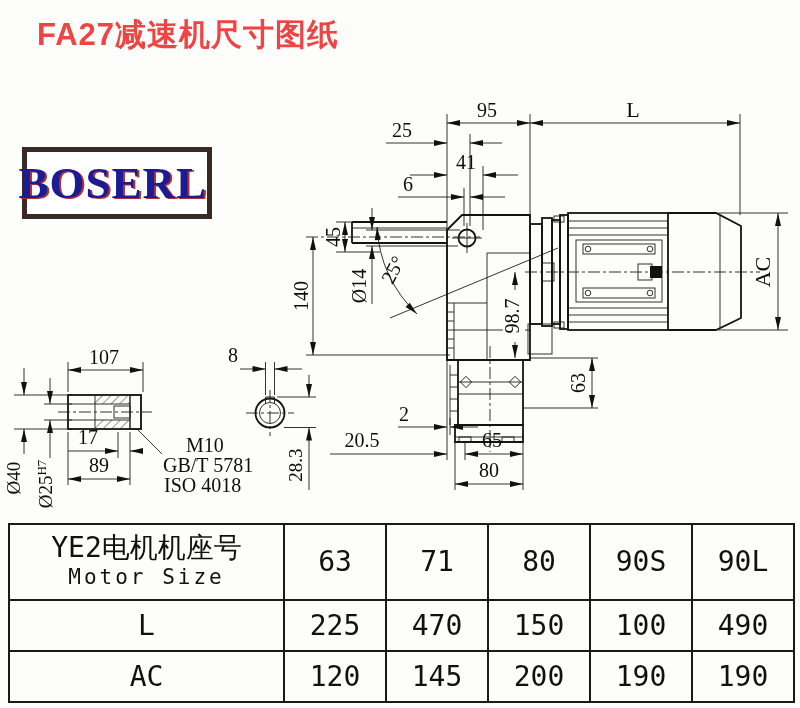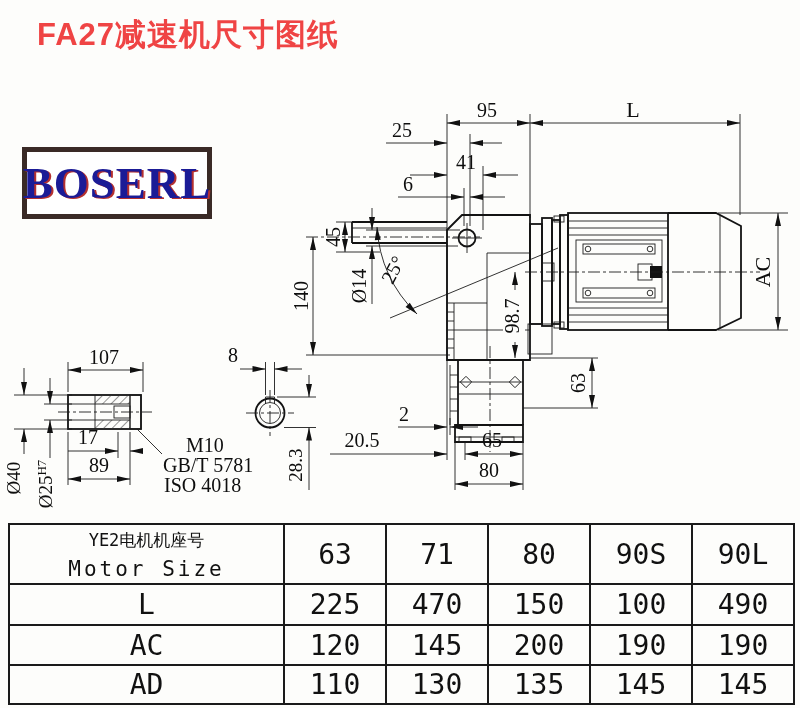--- a/index.html
+++ b/index.html
@@ -1,37 +1,37 @@
 <!DOCTYPE html>
 <html><head>
 <meta charset="utf-8">
 <style>
   html,body{margin:0;padding:0;}
   body{width:800px;height:708px;position:relative;background:#fdfdfb;overflow:hidden;
        font-family:"Liberation Sans",sans-serif;color:#111;}
   .title{position:absolute;left:37px;top:14px;font-size:31px;font-weight:bold;
          letter-spacing:1px;color:#ef4444;}
   .logo{position:absolute;left:22px;top:147px;width:180px;height:62px;
-        border:5px solid #3a2a26;background:#fff;display:flex;align-items:center;justify-content:center;}
+        border:5px solid #3a2a26;background:#fff;display:flex;align-items:center;justify-content:flex-end;}
   .logo-text{font-family:"Liberation Serif",serif;font-weight:bold;font-size:45px;
              color:#1b1b96;letter-spacing:1px;text-shadow:2px 1px 0 #b43030;line-height:1;}
   svg{position:absolute;left:0;top:90px;}
   svg text{font-family:"Liberation Serif",serif;fill:#0e0e0e;}
   .dim{font-size:20px;}
   .dimL{font-size:22px;}
   .small{font-size:19px;}
   .ol{stroke:#131313;stroke-width:1.8;fill:none;}
   .tl{stroke:#1c1c1c;stroke-width:0.9;fill:none;}
   .cl{stroke:#1c1c1c;stroke-width:0.9;fill:none;stroke-dasharray:12 3 3 3;}
   .tbl{position:absolute;left:8px;top:523px;width:785px;height:180px;border-collapse:collapse;table-layout:fixed;}
   .tbl td,.tbl th{border:2.4px solid #1a1a1a;text-align:center;vertical-align:middle;
         font-family:"DejaVu Sans Mono",monospace;font-weight:normal;padding:0;}
   .tbl .rowhead{font-size:28px;}
   .tbl .num{font-size:28px;}
-  .hdr-zh{font-size:17px;line-height:30px;font-family:"DejaVu Sans Mono","Liberation Sans",monospace;}
+  .hdr-zh{font-size:28px;line-height:30px;font-family:"DejaVu Sans Mono","Liberation Sans",monospace;}
   .hdr-en{font-size:21px;line-height:28px;letter-spacing:3px;font-family:"DejaVu Sans Mono",monospace;}
 </style>
 </head>
 <body>
 
 <div class="title">FA27减速机尺寸图纸</div>
 
 <div class="logo">
   <div class="logo-text">BOSERL</div>
 </div>
@@ -296,22 +296,14 @@
     <td class="num">490</td>
   </tr>
   <tr style="height:40px">
     <td class="rowhead">AC</td>
     <td class="num">120</td>
     <td class="num">145</td>
     <td class="num">200</td>
     <td class="num">190</td>
     <td class="num">190</td>
   </tr>
-  <tr style="height:39px">
-    <td class="rowhead">AD</td>
-    <td class="num">110</td>
-    <td class="num">130</td>
-    <td class="num">135</td>
-    <td class="num">145</td>
-    <td class="num">145</td>
-  </tr>
 </tbody>
   </table>
 
 </body></html>

